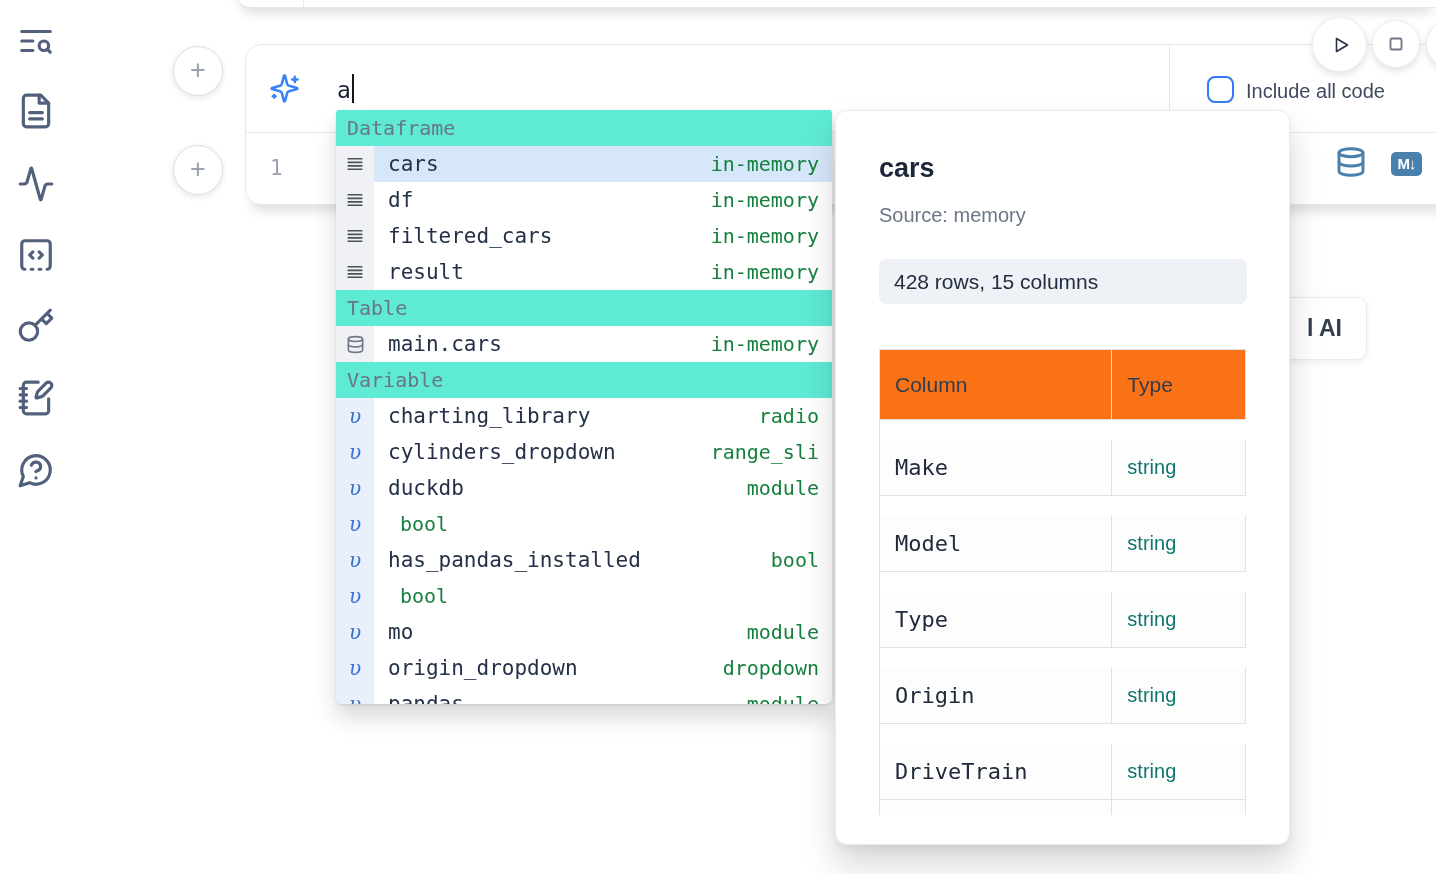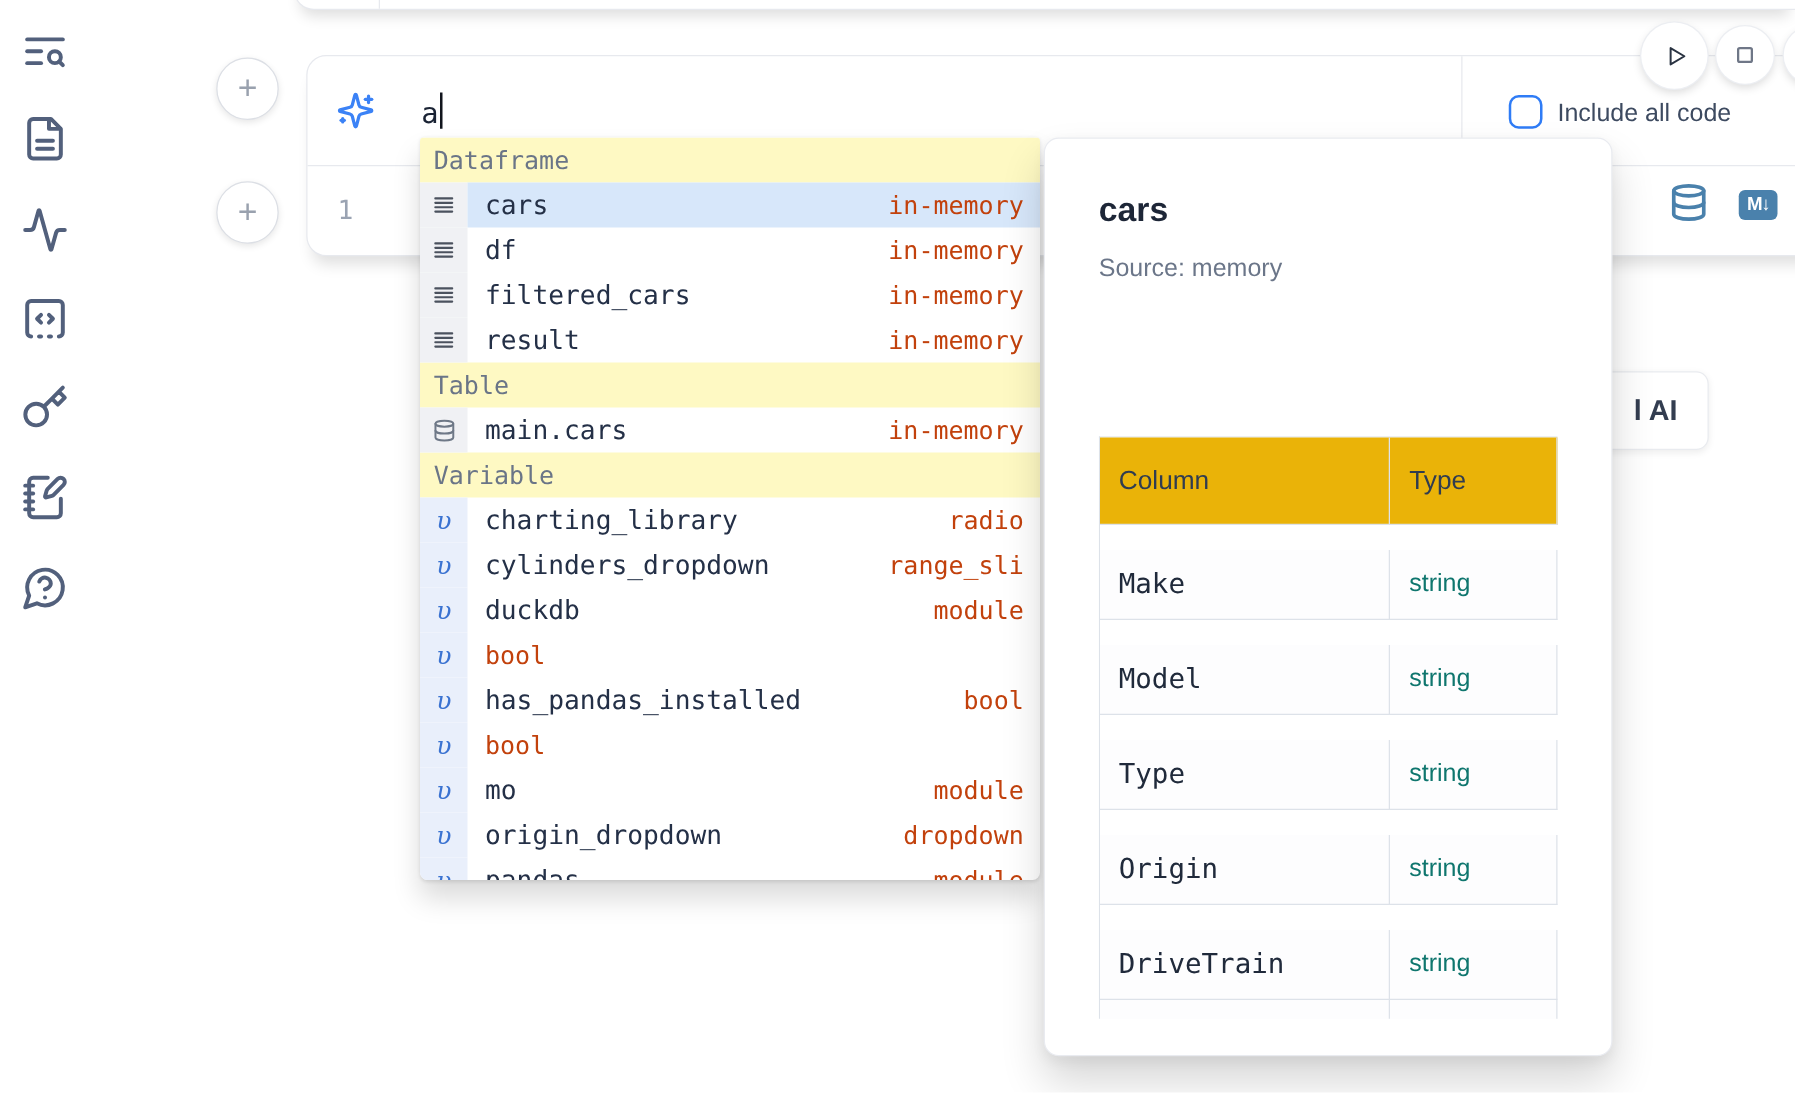--- a/index.html
+++ b/index.html
@@ -76,28 +76,28 @@
   .btn-stop { left:1373px; top:21px; width:46px; height:46px; }
   .btn-partial { left:1427px; top:21px; width:46px; height:46px; }
 
   
   .completion {
     position:absolute; left:336px; top:110px; width:496px; height:594px;
     background:#fff; border-radius:3px 3px 6px 6px; overflow:hidden;
     box-shadow:0 1px 3px rgba(0,0,0,.10), 0 14px 22px rgba(0,0,0,.15);
     z-index:5; font-family:"DejaVu Sans Mono", monospace;
   }
-  .cmp-header { height:36px; background:#fef9c3; color:#6a7587; font-size:20px; line-height:36px; padding-left:11px; }
+  .cmp-header { height:36px; background:#5eead4; color:#6a7587; font-size:20px; line-height:36px; padding-left:11px; }
   .cmp-row { height:36px; display:flex; align-items:stretch; cursor:pointer; }
   .cmp-gutter { width:38px; flex:none; background:#f0f1f4; display:flex; align-items:center; justify-content:center; }
   .cmp-row.var .cmp-gutter { background:#e9effb; }
   .cmp-body { flex:1; display:flex; align-items:center; justify-content:space-between; padding:0 13px 0 14px; overflow:hidden; }
   .cmp-row.selected .cmp-body { background:#d7e7fa; }
   .cmp-name { font-size:21px; color:#243047; white-space:nowrap; }
-  .cmp-detail { font-size:20px; color:#c2410c; white-space:nowrap; margin-left:0; }
+  .cmp-detail { font-size:20px; color:#15803d; white-space:nowrap; margin-left:12px; }
   .rows-ic { color:#4b525e; }
   .db-ic-sm { color:#6e7887; }
   .var-glyph { font-family:"DejaVu Serif", serif; font-style:italic; font-size:20px; color:#3b73d1; line-height:1; }
 
   
   .ai-btn {
     position:absolute; left:1230px; top:297px; width:137px; height:63px;
     background:#fff; border:1px solid #e9ebef; border-radius:10px;
     box-shadow:0 2px 6px rgba(0,0,0,.07);
     display:flex; align-items:center; justify-content:flex-end; padding-right:24px;
@@ -120,21 +120,21 @@
   }
   .schema-wrap { position:absolute; left:43px; top:238px; width:368px; height:466px; overflow:hidden; }
   .schema-table { width:367px; border-top:1px solid #dde2e9; border-left:1px solid #dde2e9; }
   .sch-row { display:flex; }
   .sch-cell {
     border-right:1px solid #dde2e9; border-bottom:1px solid #dde2e9;
     display:flex; align-items:center; padding-left:15px; background:#fdfdfe;
   }
   .sch-c1 { width:233px; }
   .sch-c2 { width:134px; }
-  .sch-head .sch-cell { height:70px; background:#eab308; font-size:21px; color:#303c50; }
+  .sch-head .sch-cell { height:70px; background:#f97316; font-size:21px; color:#303c50; }
   .sch-body-row .sch-cell { height:56px;margin-top:20px; }
   .sch-name { font-family:"DejaVu Sans Mono", monospace; font-size:22px; color:#202a3b; }
   .sch-type { font-size:20px; color:#0f766e; }
   .sch-partial .sch-cell { height:26px; border-bottom:none; }
 </style>
 </head>
 <body>
 
 <div class="sidebar">
   <div class="sb-icon" style="top:22px">
@@ -392,20 +392,21 @@
         <span class="cmp-detail">module</span>
       </div>
     </div>
   </div>
 
 <div class="ai-btn">l AI</div>
 
 <div class="panel">
   <div class="panel-title">cars</div>
   <div class="panel-source">Source: memory</div>
+  <div class="panel-badge">428 rows, 15 columns</div>
   <div class="schema-wrap">
     <div class="schema-table" id="schema-table">
         <div class="sch-row sch-head">
           <div class="sch-cell sch-c1">Column</div>
           <div class="sch-cell sch-c2">Type</div>
         </div>
         <div class="sch-row sch-body-row">
           <div class="sch-cell sch-c1">
             <span class="sch-name">Make</span>
           </div>

